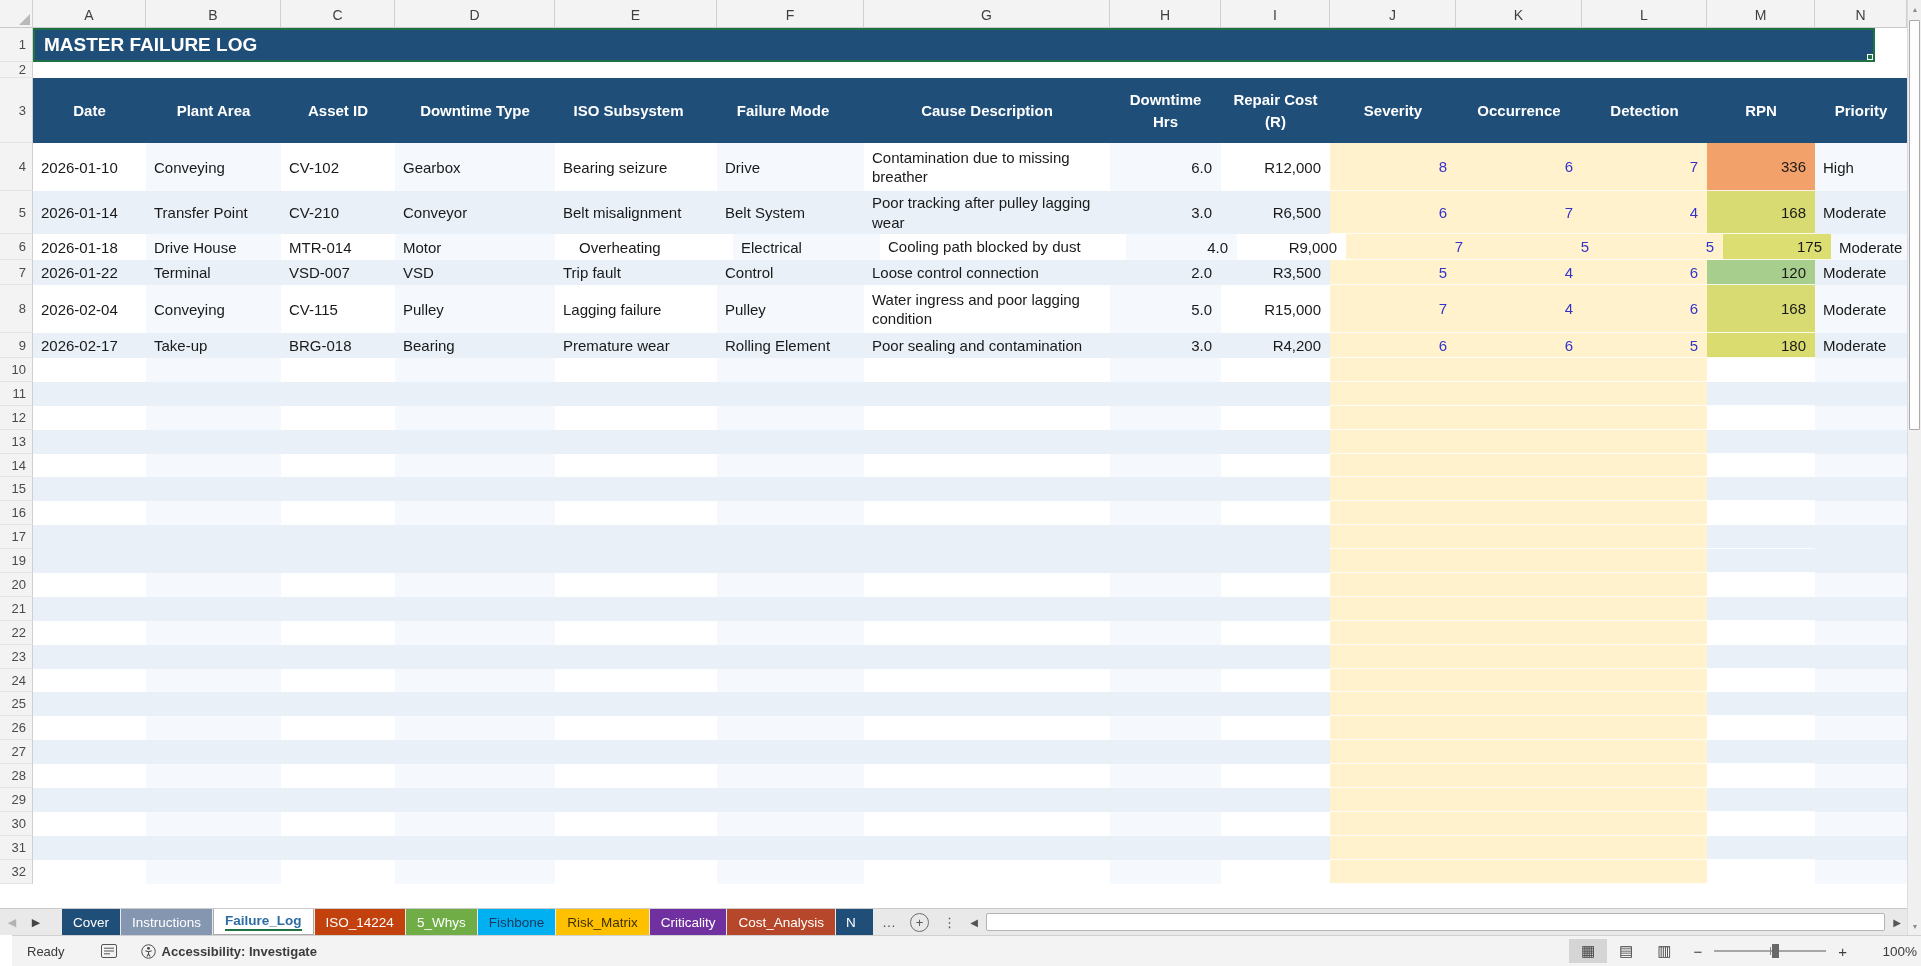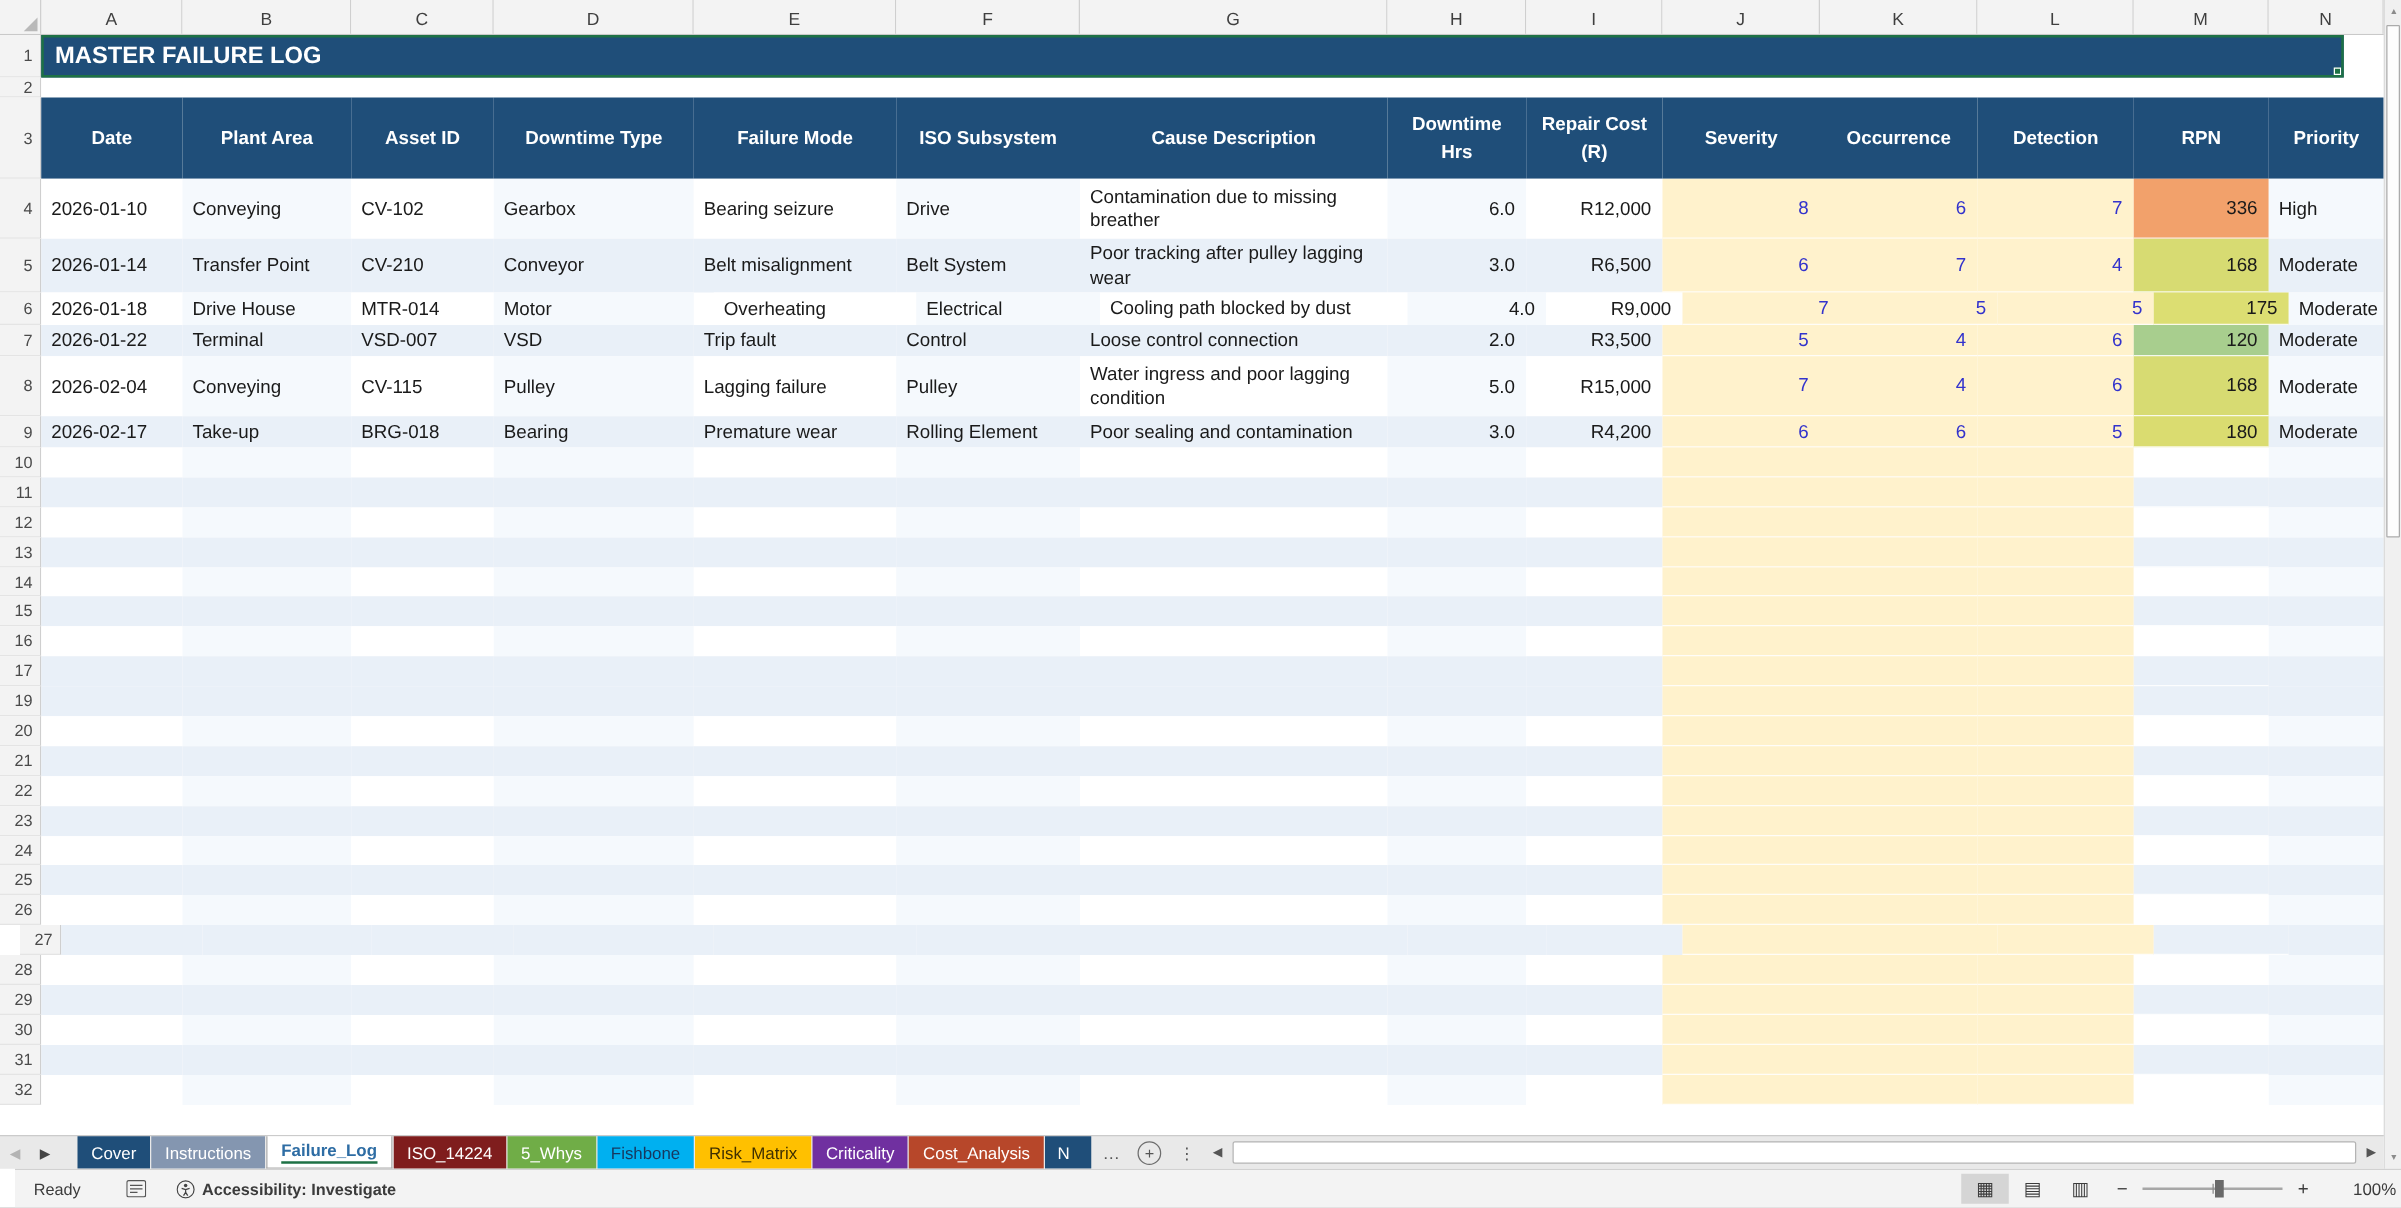--- a/index.html
+++ b/index.html
@@ -95,22 +95,22 @@
       <div class="row" style="height: 16px;">
         <div class="rn">2</div>
         <div class="cell" style="width: 1874px; background: rgb(255, 255, 255);"></div>
       </div>
       <div class="row" style="height: 65px;">
         <div class="rn">3</div>
         <div class="cell hdrcell" style="width: 113px; background: rgb(31, 78, 121);">Date</div>
         <div class="cell hdrcell" style="width: 135px; background: rgb(31, 78, 121);">Plant Area</div>
         <div class="cell hdrcell" style="width: 114px; background: rgb(31, 78, 121);">Asset ID</div>
         <div class="cell hdrcell" style="width: 160px; background: rgb(31, 78, 121);">Downtime Type</div>
+        <div class="cell hdrcell" style="width: 147px; background: rgb(31, 78, 121);">ISO Subsystem</div>
         <div class="cell hdrcell" style="width: 162px; background: rgb(31, 78, 121);">Failure Mode</div>
-        <div class="cell hdrcell" style="width: 147px; background: rgb(31, 78, 121);">ISO Subsystem</div>
         <div class="cell hdrcell" style="width: 246px; background: rgb(31, 78, 121);">Cause Description</div>
         <div class="cell hdrcell" style="width: 111px; background: rgb(31, 78, 121);">Downtime
 Hrs</div>
         <div class="cell hdrcell" style="width: 109px; background: rgb(31, 78, 121);">Repair Cost
 (R)</div>
         <div class="cell hdrcell" style="width: 126px; background: rgb(31, 78, 121);">Severity</div>
         <div class="cell hdrcell" style="width: 126px; background: rgb(31, 78, 121);">Occurrence</div>
         <div class="cell hdrcell" style="width: 125px; background: rgb(31, 78, 121);">Detection</div>
         <div class="cell hdrcell" style="width: 108px; background: rgb(31, 78, 121);">RPN</div>
         <div class="cell hdrcell" style="width: 92px; background: rgb(31, 78, 121);">Priority</div>
@@ -482,21 +482,21 @@
         <div class="cell al" style="width: 147px; background: rgb(245, 249, 253);"></div>
         <div class="cell al" style="width: 246px; background: rgb(255, 255, 255);"></div>
         <div class="cell ar" style="width: 111px; background: rgb(245, 249, 253);"></div>
         <div class="cell ar" style="width: 109px; background: rgb(255, 255, 255);"></div>
         <div class="cell ar scoreb" style="width: 126px; background: rgb(255, 242, 204); color: rgb(51, 51, 204);"></div>
         <div class="cell ar scoreb" style="width: 126px; background: rgb(255, 242, 204); color: rgb(51, 51, 204);"></div>
         <div class="cell ar scoreb" style="width: 125px; background: rgb(255, 242, 204); color: rgb(51, 51, 204);"></div>
         <div class="cell ar scoreb" style="width: 108px; background: rgb(255, 255, 255);"></div>
         <div class="cell al" style="width: 92px; background: rgb(245, 249, 253);"></div>
       </div>
-      <div class="row" style="height: 23.9px; padding-left: 16px;">
+      <div class="row" style="height: 23.9px;">
         <div class="rn">27</div>
         <div class="cell al" style="width: 113px; background: rgb(233, 240, 248);"></div>
         <div class="cell al" style="width: 135px; background: rgb(233, 240, 248);"></div>
         <div class="cell al" style="width: 114px; background: rgb(233, 240, 248);"></div>
         <div class="cell al" style="width: 160px; background: rgb(233, 240, 248);"></div>
         <div class="cell al" style="width: 162px; background: rgb(233, 240, 248);"></div>
         <div class="cell al" style="width: 147px; background: rgb(233, 240, 248);"></div>
         <div class="cell al" style="width: 246px; background: rgb(233, 240, 248);"></div>
         <div class="cell ar" style="width: 111px; background: rgb(233, 240, 248);"></div>
         <div class="cell ar" style="width: 109px; background: rgb(233, 240, 248);"></div>
@@ -609,21 +609,21 @@
     <div id="tabs" class="tabs">
         <div class="tab" style="background: rgb(31, 78, 121);">
           <span class="lbl" style="color: rgb(255, 255, 255);">Cover</span>
         </div>
         <div class="tab" style="background: rgb(132, 150, 176);">
           <span class="lbl" style="color: rgb(255, 255, 255);">Instructions</span>
         </div>
         <div class="tab active">
           <span class="lbl" style="color: rgb(46, 109, 164); border-bottom: 2px solid rgb(30, 113, 69);">Failure_Log</span>
         </div>
-        <div class="tab" style="background: #7f1d1d; justify-content: flex-end;">
+        <div class="tab" style="background: #c2410c; justify-content: flex-end;">
           <span class="lbl" style="color: rgb(255, 255, 255);">ISO_14224</span>
         </div>
         <div class="tab" style="background: rgb(112, 173, 71);">
           <span class="lbl" style="color: rgb(255, 255, 255);">5_Whys</span>
         </div>
         <div class="tab" style="background: rgb(0, 176, 240);">
           <span class="lbl" style="color: rgb(23, 55, 94);">Fishbone</span>
         </div>
         <div class="tab" style="background: rgb(255, 192, 0);">
           <span class="lbl" style="color: rgb(63, 48, 0);">Risk_Matrix</span>

